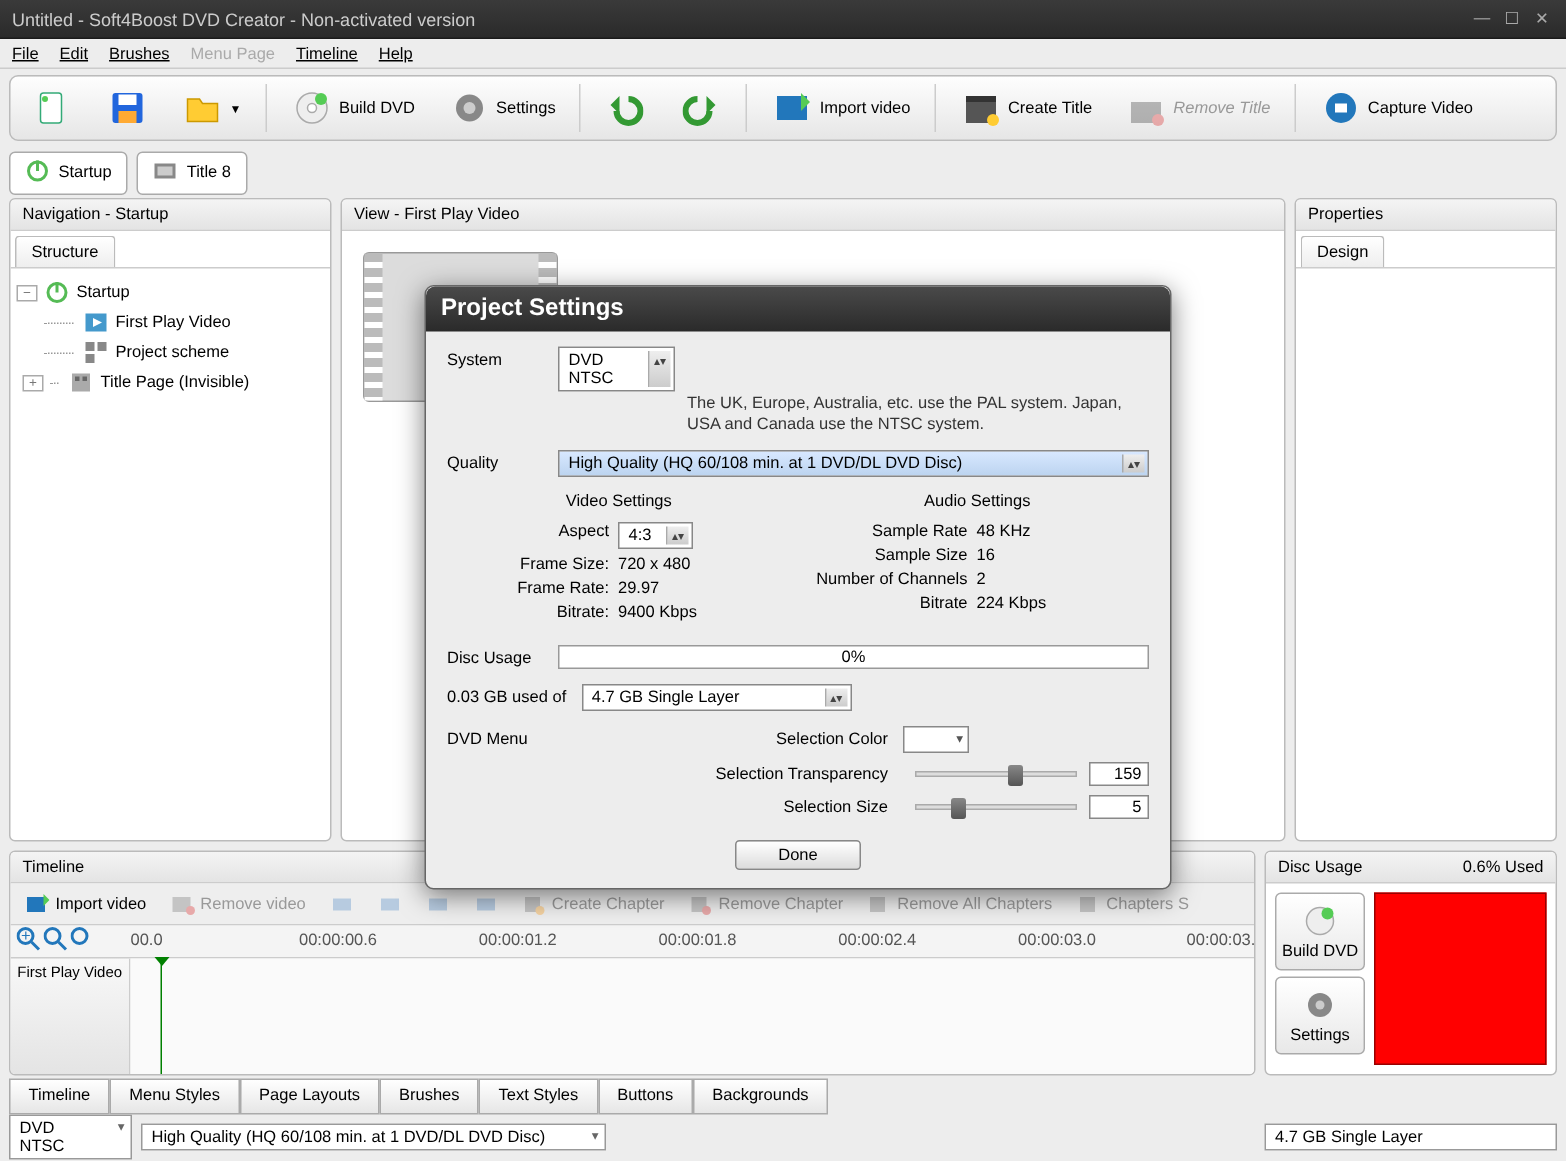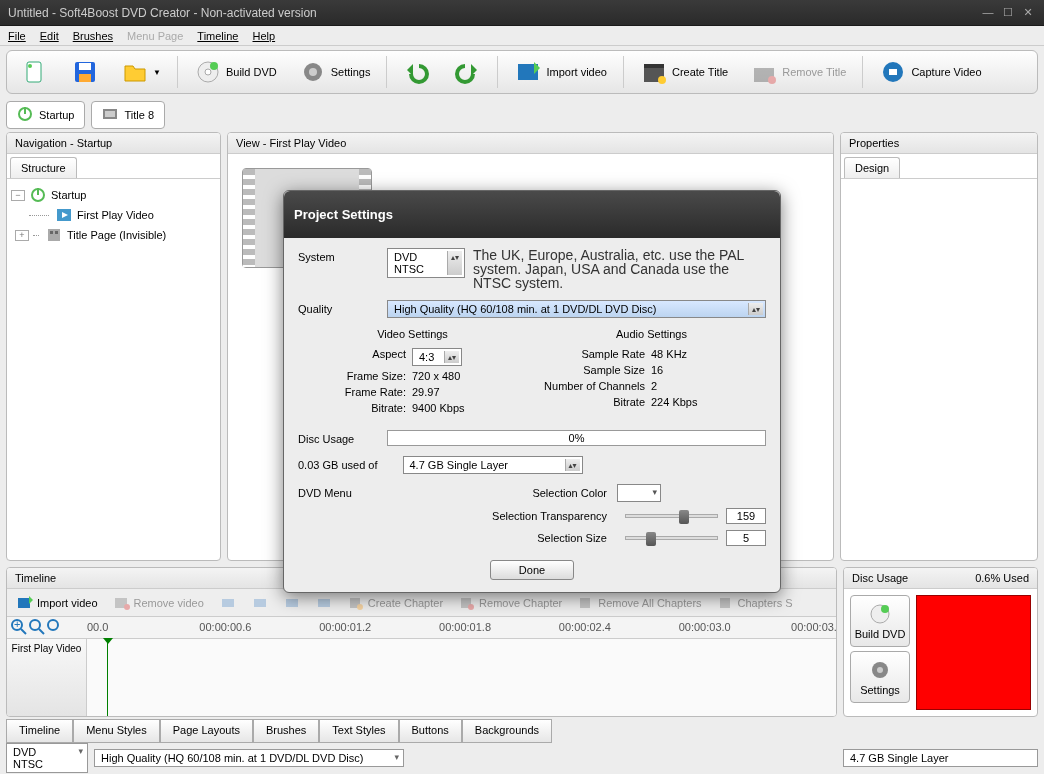--- a/index.html
+++ b/index.html
@@ -15,35 +15,35 @@
 .menubar span { cursor: pointer; }
 .menubar span.disabled { color: #aaa; cursor: default; }
 .menubar span u { text-decoration: underline; }
 
 
 .app { background: #ededed; height: calc(774px - 26px); display: flex; flex-direction: column; }
 
 
 .maintoolbar { height: 44px; background: linear-gradient(#fefefe,#e6e6e6); border: 1px solid #bbb; border-radius: 6px; margin: 4px 6px; display: flex; align-items: center; padding: 0 6px; gap: 6px; }
 .tbbtn { display: flex; align-items: center; gap: 4px; padding: 4px 8px; border-radius: 4px; cursor: pointer; }
-.tbbtn.disabled { color: #999; cursor: default; }
+.tbbtn.disabled { color: #999; cursor: default; font-style: italic; }
 .icon28 { width: 28px; height: 28px; display: inline-flex; align-items: center; justify-content: center; }
 .sep { width: 1px; height: 32px; background: #ccc; margin: 0 2px; }
 
 
 .tabsrow { height: 30px; margin: 2px 6px; display: flex; align-items: center; gap: 6px; }
 .tabchip { background: #fff; border: 1px solid #aaa; border-radius: 4px; padding: 4px 10px; display: flex; align-items: center; gap: 6px; cursor: pointer; }
 
 
 .middle { flex: 1; display: flex; gap: 6px; margin: 0 6px; min-height: 0; }
 .panel { background: #fff; border: 1px solid #bbb; border-radius: 4px; display: flex; flex-direction: column; overflow: hidden; }
 .panel .phead { background: linear-gradient(#f4f4f4,#e4e4e4); padding: 4px 8px; border-bottom: 1px solid #ccc; }
 .leftpanel { width: 215px; }
 .centerpanel { flex: 1; }
-.rightpanel { width: 198px; }
+.rightpanel { width: 175px; }
 
 
 .tabhdr { display: flex; border-bottom: 1px solid #ccc; }
 .tabhdr .tb { padding: 4px 10px; border: 1px solid #bbb; border-bottom: none; margin: 3px 0 0 3px; border-radius: 3px 3px 0 0; background: linear-gradient(#fff,#eee); cursor: pointer; }
 .tree { padding: 6px 4px; }
 .treerow { display: flex; align-items: center; gap: 4px; padding: 2px 0; cursor: pointer; }
 .treeicon { width: 18px; height: 16px; display: inline-flex; align-items: center; justify-content: center; }
 .treeind { width: 14px; text-align: center; color: #777; border: 1px solid #aaa; height: 11px; line-height: 9px; font-size: 9px; }
 .treedot { width: 20px; border-bottom: 1px dotted #999; margin-right: 2px; }
 
@@ -81,41 +81,41 @@
 .bottomtabs .bt { padding:4px 12px; border:1px solid #aaa; background:linear-gradient(#fff,#e6e6e6); cursor:pointer; border-radius:0; }
 .statusbar { height: 24px; margin:3px 6px 4px 6px; display:flex; gap:6px; align-items:center; }
 .statusbar .combo { background:#fff; border:1px solid #999; padding:2px 20px 2px 6px; position:relative; cursor:pointer; }
 .statusbar .combo::after { content:'▾'; position:absolute; right:4px; top:2px; font-size:9px; color:#666; }
 .statusbar .combo.wide { flex:0 0 310px; }
 .statusbar .spacer { flex:1; }
 .statusbar .disclabel { width:195px; text-align:left; padding:2px 6px; background:#fff; border:1px solid #999; }
 
 
 .dialog { position:absolute; left:283px; top:190px; width:498px; background:#ededed; border:1px solid #666; border-radius:6px; box-shadow:0 4px 18px rgba(0,0,0,0.5); z-index:100; }
-.dialog .dtitle { background:linear-gradient(#4a4a4a,#2a2a2a); color:#fff; padding:16px 10px; border-radius:6px 6px 0 0; font-size:13px; font-weight:bold; }
+.dialog .dtitle { background:linear-gradient(#4a4a4a,#2a2a2a); color:#fff; padding:6px 10px; border-radius:6px 6px 0 0; font-size:16px; font-weight:bold; }
 .dialog .dbody { padding:10px 14px 12px 14px; }
-.drow { display:flex; align-items:flex-start; margin-bottom:10px; gap:19px; }
+.drow { display:flex; align-items:flex-start; margin-bottom:10px; gap:4px; }
 .drow .lbl { width:70px; padding-top:3px; }
 .drow .val { flex:1; }
 .combo2 { background:#fff; border:1px solid #888; padding:2px 18px 2px 6px; position:relative; display:inline-block; cursor:pointer; }
 .combo2::after { content:''; position:absolute; right:2px; top:2px; bottom:2px; width:14px; background:linear-gradient(#eee,#ccc); border-left:1px solid #aaa; }
 .combo2 .arr { position:absolute; right:5px; top:4px; font-size:8px; z-index:1; color:#444; }
 .combo2.long { width:100%; background:linear-gradient(#d8e8ff,#bcd4f0); }
-.hint { color:#333; font-size:14px; line-height:14px; }
+.hint { color:#333; font-size:11px; line-height:14px;margin-top:31px; }
 .colhdr { text-align:center; margin-bottom:8px; }
 .settingsgrid { display:flex; gap:10px; margin-bottom:12px; }
 .settingscol { flex:1; }
 .settingscol .srow { display:flex; justify-content:flex-start; gap:6px; margin-bottom:4px; }
 .settingscol .srow .sl { width:108px; text-align:right; }
 .progress { flex:1; height:16px; background:#fff; border:1px solid #999; position:relative; text-align:center; line-height:14px; }
 .dmrow { display:flex; align-items:center; margin-bottom:6px; }
 .dmrow .dml { width:230px; text-align:right; padding-right:10px; }
 .slider { flex:1; height:4px; background:#ddd; border:1px solid #aaa; position:relative; margin:0 8px; }
 .slider .knob { position:absolute; top:-5px; width:10px; height:14px; background:linear-gradient(#888,#555); border-radius:2px; }
-.numbox { width:40px; background:#fff; border:1px solid #888; padding:1px 4px; text-align:center; }
+.numbox { width:40px; background:#fff; border:1px solid #888; padding:1px 4px; text-align:right; }
 .colorbox { width:44px; height:18px; background:#fff; border:1px solid #888; display:inline-block; position:relative; }
 .colorbox::after { content:'▾'; position:absolute; right:3px; top:2px; font-size:9px; color:#555;}
 .donebtn { display:block; margin:8px auto 0; padding:3px 28px; background:linear-gradient(#fff,#dcdcdc); border:1px solid #888; border-radius:3px; cursor:pointer; }
 
 .ic-svg { width:24px; height:24px; }
 .sic { width:16px; height:16px; }
 </style>
 </head>
 <body>
 
@@ -277,20 +277,31 @@
           </div>
         <div class="treerow" style="padding-left:18px">
             <span class="treedot"></span>
             <span class="treeicon">
               <svg class="sic" viewBox="0 0 16 16">
                 <rect x="1" y="2" width="14" height="12" fill="#49c"></rect>
                 <polygon points="6,5 12,8 6,11" fill="#fff"></polygon>
               </svg>
             </span>
             <span>First Play Video</span>
+          </div>
+        <div class="treerow" style="padding-left:18px">
+            <span class="treedot"></span>
+            <span class="treeicon">
+              <svg class="sic" viewBox="0 0 16 16">
+                <rect x="1" y="1" width="6" height="6" fill="#888"></rect>
+                <rect x="9" y="1" width="6" height="6" fill="#888"></rect>
+                <rect x="1" y="9" width="6" height="6" fill="#888"></rect>
+              </svg>
+            </span>
+            <span>Project scheme</span>
           </div>
         <div class="treerow" style="padding-left:4px">
             <span class="treeind">+</span>
             <span class="treedot" style="width:6px"></span>
             <span class="treeicon">
               <svg class="sic" viewBox="0 0 16 16">
                 <rect x="2" y="2" width="12" height="12" fill="#aaa"></rect>
                 <rect x="4" y="4" width="3" height="3" fill="#666"></rect>
                 <rect x="9" y="4" width="3" height="3" fill="#666"></rect>
               </svg>

